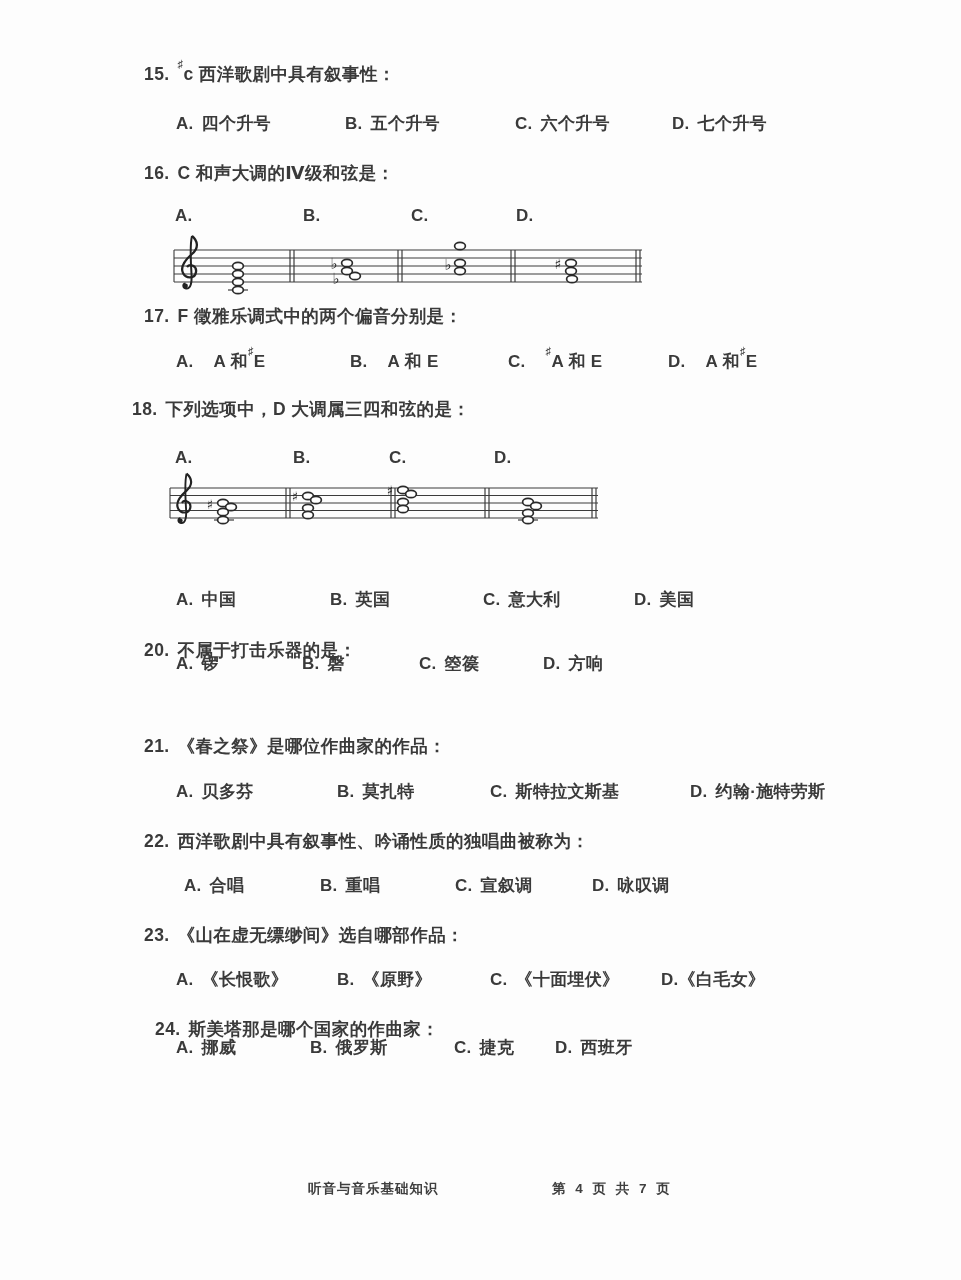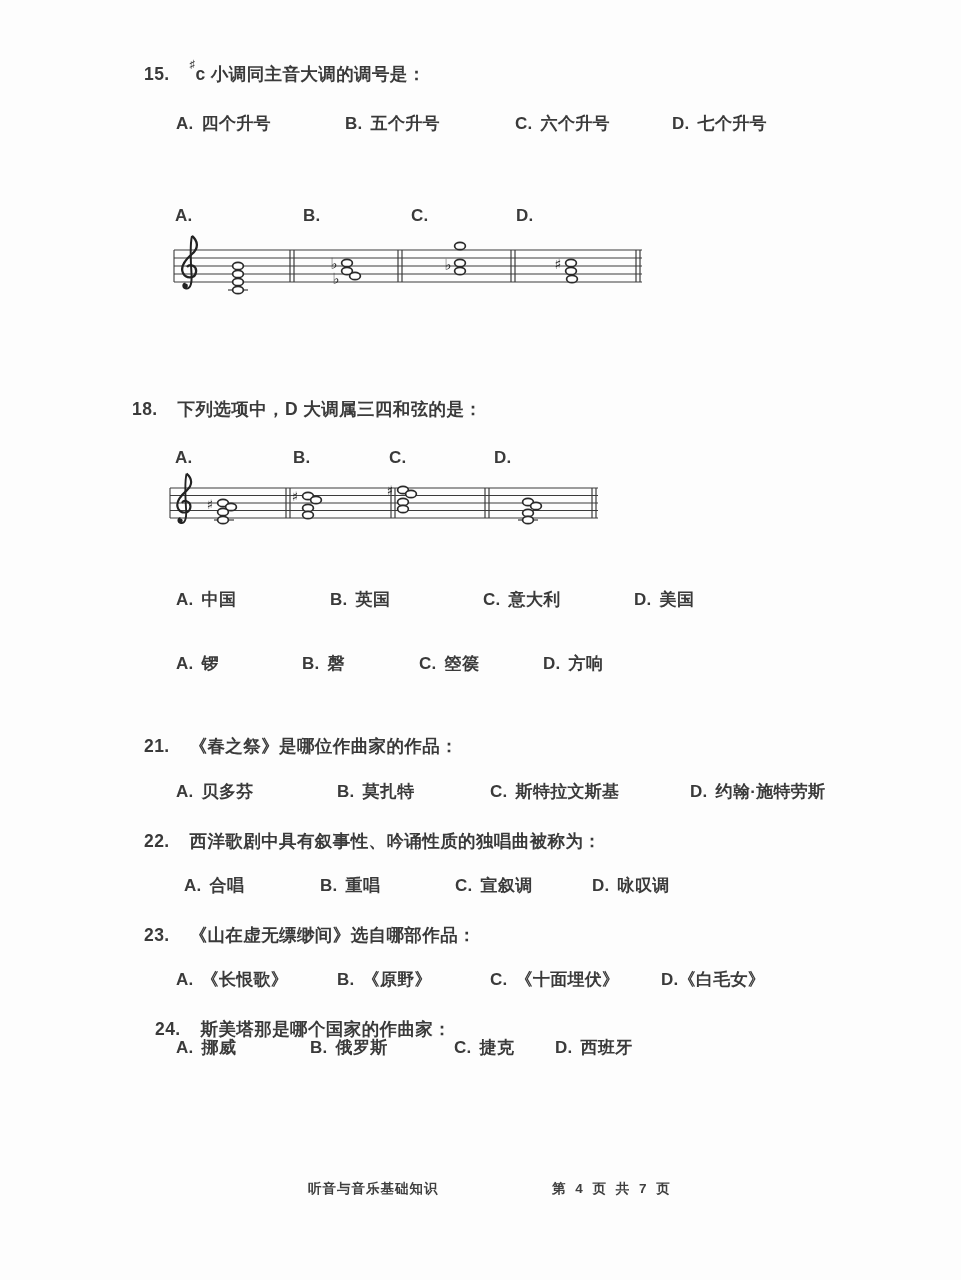--- a/index.html
+++ b/index.html
@@ -1,43 +1,46 @@
 <!DOCTYPE html>
 <html><head>
 <meta charset="utf-8">
 <style>
   html,body{margin:0;padding:0;background:#eee;}
   .page{position:relative;width:961px;height:1280px;background:#fdfdfd;
         font-family:"Liberation Sans","DejaVu Sans",sans-serif;color:#3a3a3a;overflow:hidden;}
   .q-head{position:absolute;font-size:17.5px;font-weight:600;letter-spacing:.4px;white-space:nowrap;}
-  .q-num{display:inline-block;margin-right:20px;font-weight:700;}
+  .q-num{display:inline-block;margin-right:8px;font-weight:700;}
   .q-stem sup,.acc{font-size:11px;position:relative;top:-5px;font-weight:700;}
   .opt{position:absolute;font-size:17px;font-weight:600;white-space:nowrap;letter-spacing:.3px;}
   .opt-label{margin-right:8px;font-weight:700;}
   .opt.wide .opt-label{margin-right:20px;}
   .row{position:absolute;left:0;top:0;width:961px;height:26px;}
   .staff{position:absolute;}
   .footer-text{position:absolute;font-size:13.5px;font-weight:700;color:#3f3f3f;letter-spacing:1px;white-space:nowrap;}
   svg text{font-family:"DejaVu Sans",sans-serif;}
 </style>
 </head>
 <body>
 
 <div class="page">
 
   <div class="q-head" style="left:144px;top:62px">
-    <span class="q-num">15.</span><span class="q-stem"><sup>♯</sup><span>c 小调同主音大调的调号是：</span></span>
+    <span class="q-num">15.</span><span class="q-stem"><sup>♯</sup><span>c 西洋歌剧中具有叙事性：</span></span>
   </div>
   <div class="row" style="top:112px">
     <span class="opt" style="left:176px"><span class="opt-label">A.</span><span>四个升号</span></span>
     <span class="opt" style="left:345px"><span class="opt-label">B.</span><span>五个升号</span></span>
     <span class="opt" style="left:515px"><span class="opt-label">C.</span><span>六个升号</span></span>
     <span class="opt" style="left:672px"><span class="opt-label">D.</span><span>七个升号</span></span>
   </div>
 
+  <div class="q-head" style="left:144px;top:161px">
+    <span class="q-num">16.</span><span class="q-stem">C 和声大调的Ⅳ级和弦是：</span>
+  </div>
   <div class="row" style="top:206px">
     <span class="opt" style="left:175px">A.</span>
     <span class="opt" style="left:303px">B.</span>
     <span class="opt" style="left:411px">C.</span>
     <span class="opt" style="left:516px">D.</span>
   </div>
 
   <div class="staff" style="left:168px;top:230px">
     <svg width="480" height="74" viewBox="0 0 480 74">
       <defs>
@@ -93,20 +96,29 @@
 
       <g>
         <text x="390" y="39" font-size="14" fill="#222" text-anchor="middle">♯</text>
         <use href="#wn" x="403" y="33"></use>
           <use href="#wn" x="403" y="41"></use>
           <use href="#wn" x="404" y="49"></use>
       </g>
     </svg>
   </div>
 
+  <div class="q-head" style="left:144px;top:304px">
+    <span class="q-num">17.</span><span class="q-stem">F 徵雅乐调式中的两个偏音分别是：</span>
+  </div>
+  <div class="row" style="top:350px">
+    <span class="opt wide" style="left:176px"><span class="opt-label">A.</span><span>A 和</span><sup class="acc">♯</sup><span>E</span></span>
+    <span class="opt wide" style="left:350px"><span class="opt-label">B.</span><span>A 和 E</span></span>
+    <span class="opt wide" style="left:508px"><span class="opt-label">C.</span><sup class="acc">♯</sup><span>A 和 E</span></span>
+    <span class="opt wide" style="left:668px"><span class="opt-label">D.</span><span>A 和</span><sup class="acc">♯</sup><span>E</span></span>
+  </div>
 
   <div class="q-head" style="left:132px;top:397px">
     <span class="q-num">18.</span><span class="q-stem">下列选项中，D 大调属三四和弦的是：</span>
   </div>
   <div class="row" style="top:448px">
     <span class="opt" style="left:175px">A.</span>
     <span class="opt" style="left:293px">B.</span>
     <span class="opt" style="left:389px">C.</span>
     <span class="opt" style="left:494px">D.</span>
   </div>
@@ -168,20 +180,23 @@
     </svg>
   </div>
 
   <div class="row" style="top:588px">
     <span class="opt" style="left:176px"><span class="opt-label">A.</span><span>中国</span></span>
     <span class="opt" style="left:330px"><span class="opt-label">B.</span><span>英国</span></span>
     <span class="opt" style="left:483px"><span class="opt-label">C.</span><span>意大利</span></span>
     <span class="opt" style="left:634px"><span class="opt-label">D.</span><span>美国</span></span>
   </div>
 
+  <div class="q-head" style="left:144px;top:638px">
+    <span class="q-num">20.</span><span class="q-stem">不属于打击乐器的是：</span>
+  </div>
   <div class="row" style="top:652px">
     <span class="opt" style="left:176px"><span class="opt-label">A.</span><span>锣</span></span>
     <span class="opt" style="left:302px"><span class="opt-label">B.</span><span>磬</span></span>
     <span class="opt" style="left:419px"><span class="opt-label">C.</span><span>箜篌</span></span>
     <span class="opt" style="left:543px"><span class="opt-label">D.</span><span>方响</span></span>
   </div>
 
   <div class="q-head" style="left:144px;top:734px">
     <span class="q-num">21.</span><span class="q-stem">《春之祭》是哪位作曲家的作品：</span>
   </div>

